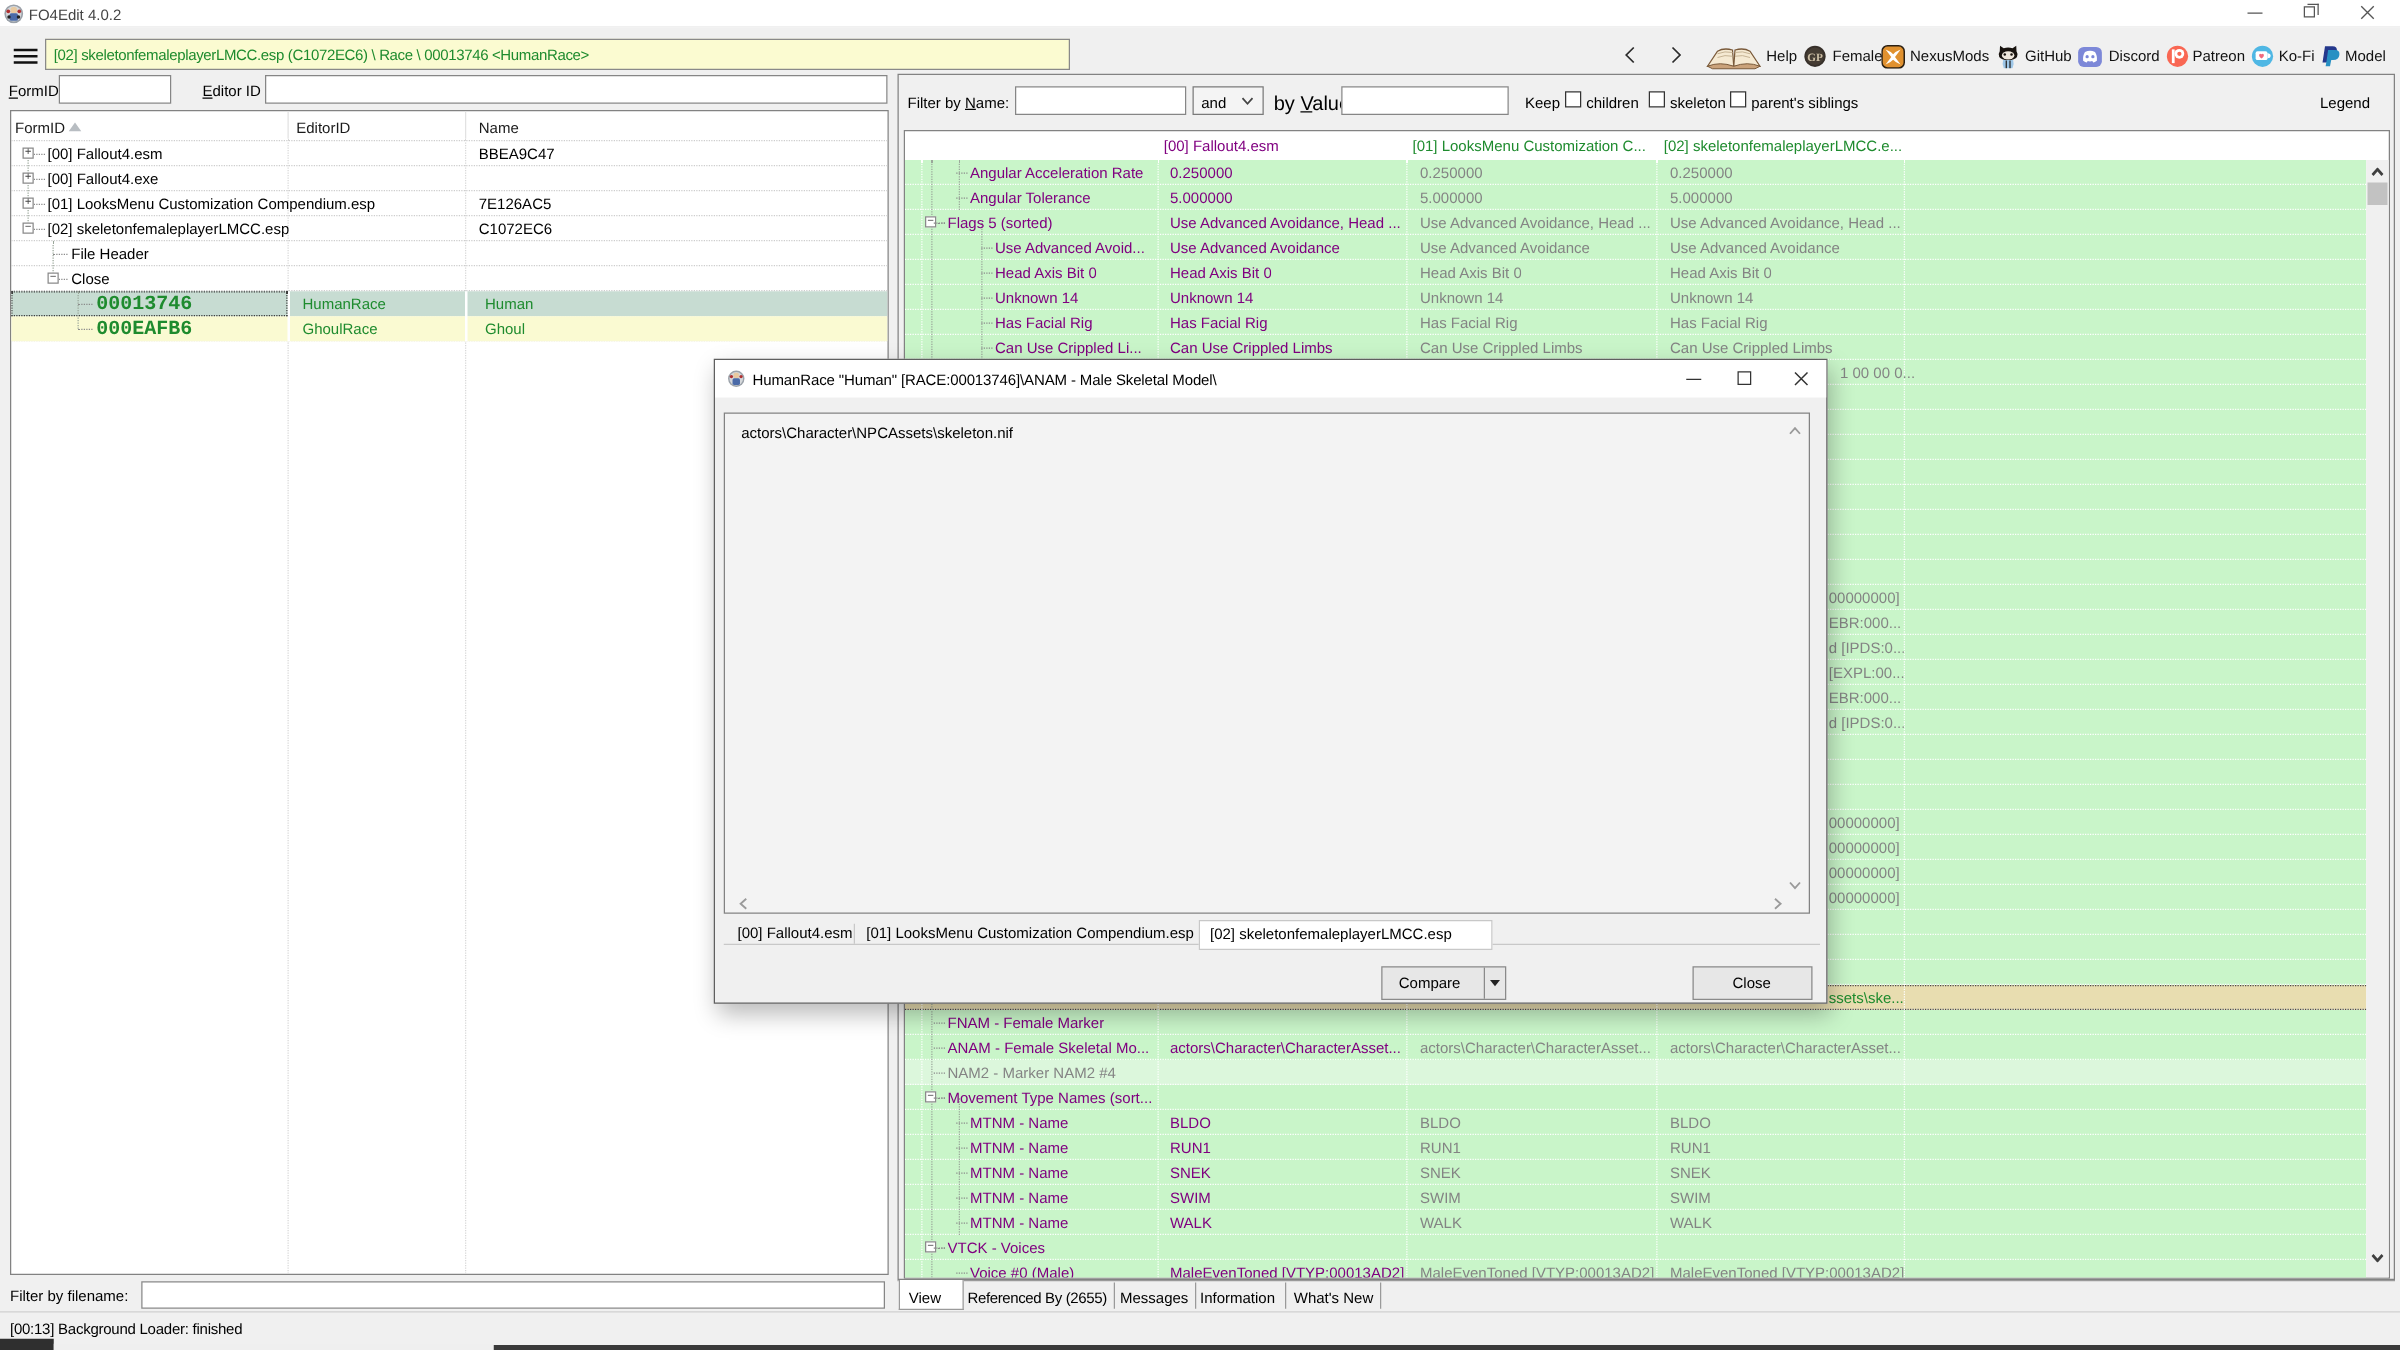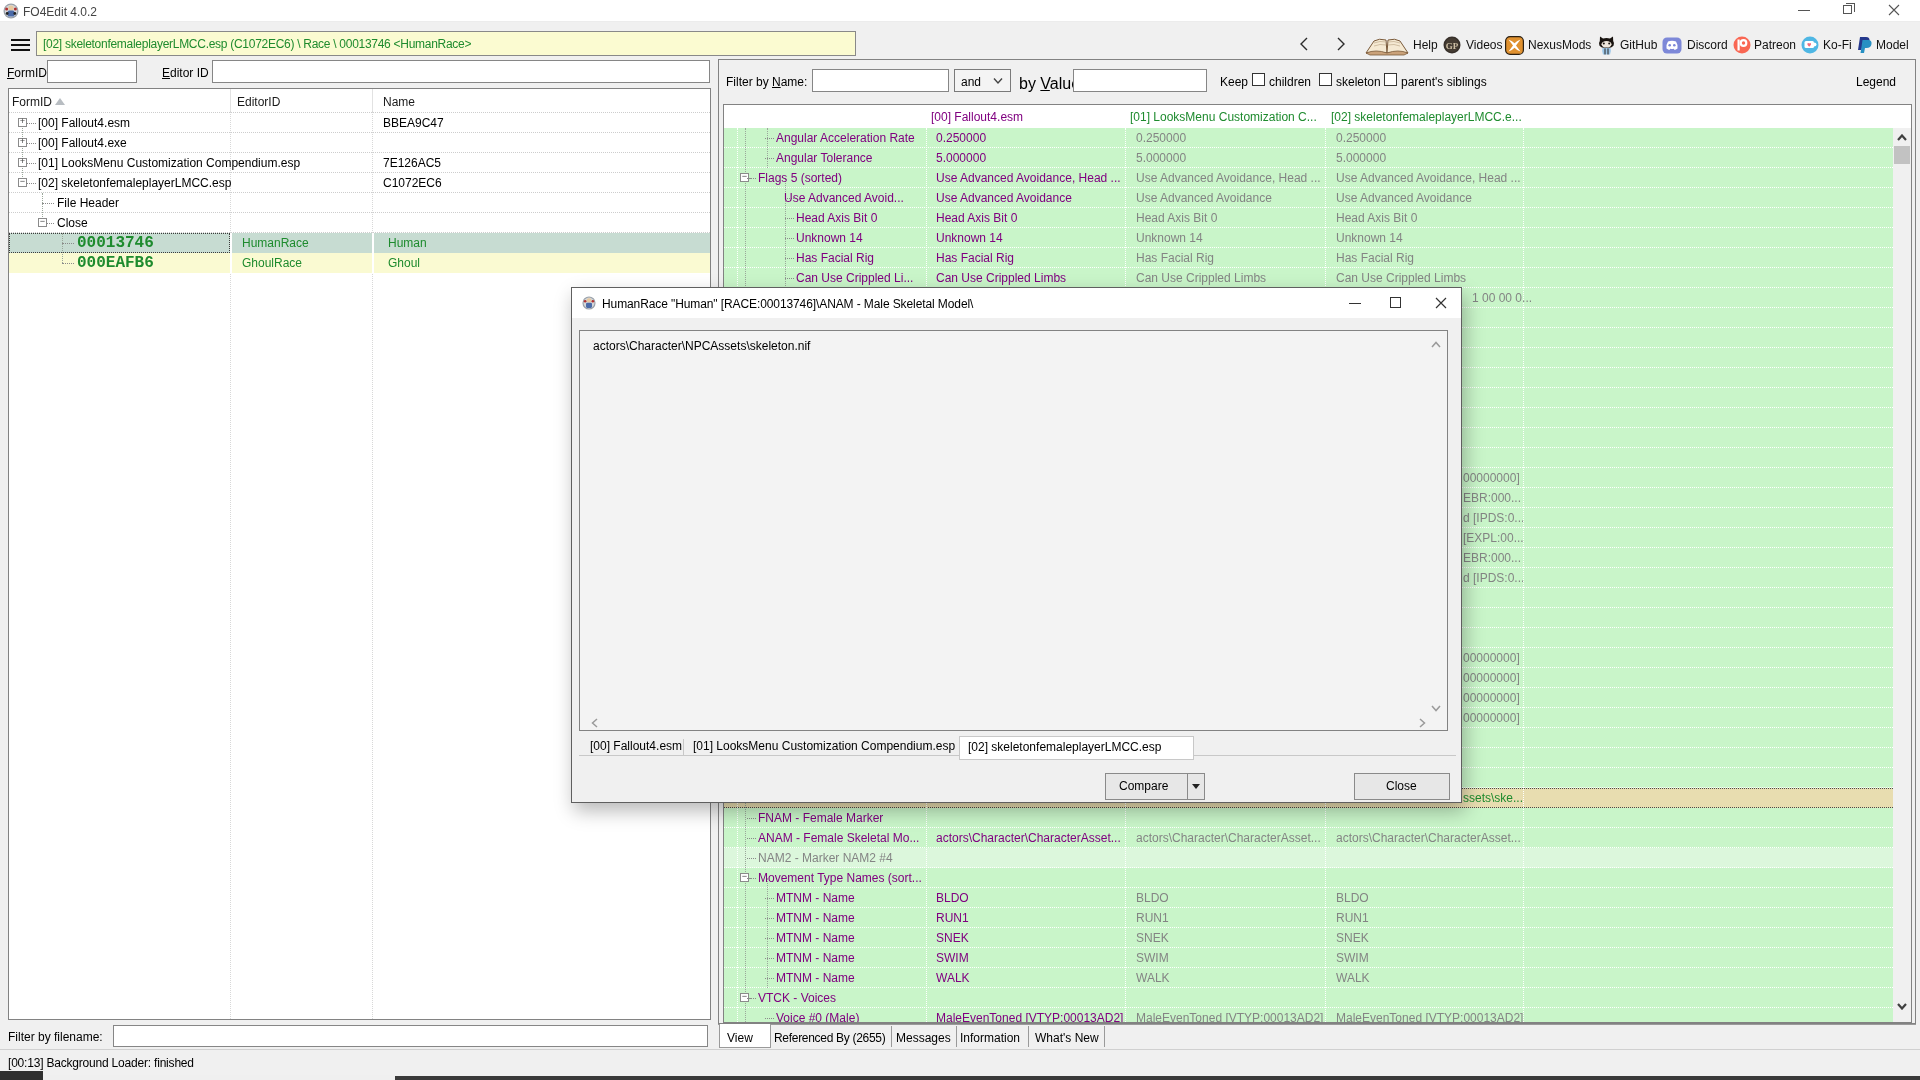--- a/index.html
+++ b/index.html
@@ -51,21 +51,21 @@
 <path d="M44 16 L36 4 Q31 1 24 3 L23 16 Z" fill="#f5e9d2" stroke="#7a5a3a" stroke-width="1"></path>
 <path d="M2 16 Q12 12 23 16 Q34 12 44 16 L40 18 L6 18 Z" fill="#caa27a" stroke="#7a5a3a" stroke-width="0.8"></path>
 <path d="M10 6 Q16 3.5 22 5 M10 9 Q16 6.5 22 8 M36 6 Q30 3.5 24 5 M36 9 Q30 6.5 24 8" stroke="#c6b394" stroke-width="0.8" fill="none"></path>
 </svg>
 <div class="ab " style="left:1413px;top:38px;font-size:12px;color:#111;white-space:nowrap;">Help</div>
 <svg class="ab" style="left:1443px;top:36px" width="18" height="18" viewBox="0 0 18 18">
 <circle cx="9" cy="9" r="8.5" fill="#37302a"></circle>
     <circle cx="9" cy="9" r="7" fill="#453c33"></circle>
 <text x="9" y="12.5" font-family="Liberation Serif,serif" font-size="9" font-weight="bold" fill="#cdbfa5" text-anchor="middle">GP</text>
 </svg>
-<div class="ab " style="left:1466px;top:38px;font-size:12px;color:#111;white-space:nowrap;">Videos</div>
+<div class="ab " style="left:1466px;top:38px;font-size:12px;color:#111;white-space:nowrap;">Female</div>
 <svg class="ab" style="left:1505px;top:36px" width="19" height="19" viewBox="0 0 19 19">
 <rect x="0.6" y="0.6" width="17.8" height="17.8" rx="4.5" fill="#e0912f" stroke="#2b2013" stroke-width="1.2"></rect>
 <path d="M3.5 3.5 L8 9.5 L3.5 15.5 Q7.5 14 9.5 11.7 Q11.5 14 15.5 15.5 L11 9.5 L15.5 3.5 Q11.5 5 9.5 7.3 Q7.5 5 3.5 3.5 Z" fill="#fff"></path>
 </svg>
 <div class="ab " style="left:1528px;top:38px;font-size:12px;color:#111;white-space:nowrap;">NexusMods</div>
 <svg class="ab" style="left:1597px;top:35px" width="19" height="20" viewBox="0 0 19 20">
 <path d="M3 1.5 L6 3.5 Q9.5 2.4 13 3.5 L16 1.5 L16.2 6 Q17.6 8 16.6 10.5 Q15 13 9.5 13 Q4 13 2.4 10.5 Q1.4 8 2.8 6 Z" fill="#18130f"></path>
 <ellipse cx="9.5" cy="9.3" rx="5" ry="3.3" fill="#efe7dc"></ellipse>
 <circle cx="6.8" cy="8.6" r="1" fill="#18130f"></circle>
     <circle cx="12.2" cy="8.6" r="1" fill="#18130f"></circle>
@@ -293,21 +293,21 @@
 <div class="ab lbl gry" style="left:412px;top:43px;max-width:188px">5.000000</div>
 <div class="ab lbl gry" style="left:612px;top:43px;max-width:188px">5.000000</div>
 <div class="ab tgl" style="left:16px;top:68px">−</div>
 <div class="ab stub" style="left:26px;top:73px;width:6px"></div>
 <div class="ab stub" style="left:23px;top:73px;width:9px"></div>
 <div class="ab lbl pur" style="left:34px;top:63px;max-width:168px">Flags 5 (sorted)</div>
 <div class="ab lbl pur" style="left:212px;top:63px;max-width:188px">Use Advanced Avoidance, Head ...</div>
 <div class="ab lbl gry" style="left:412px;top:63px;max-width:188px">Use Advanced Avoidance, Head ...</div>
 <div class="ab lbl gry" style="left:612px;top:63px;max-width:188px">Use Advanced Avoidance, Head ...</div>
 <div class="ab stub" style="left:61px;top:93px;width:9px"></div>
-<div class="ab lbl pur" style="left:60px;top:83px;max-width:130px">Use Advanced Avoid...</div>
+<div class="ab lbl pur" style="left:72px;top:83px;max-width:130px">Use Advanced Avoid...</div>
 <div class="ab lbl pur" style="left:212px;top:83px;max-width:188px">Use Advanced Avoidance</div>
 <div class="ab lbl gry" style="left:412px;top:83px;max-width:188px">Use Advanced Avoidance</div>
 <div class="ab lbl gry" style="left:612px;top:83px;max-width:188px">Use Advanced Avoidance</div>
 <div class="ab stub" style="left:61px;top:113px;width:9px"></div>
 <div class="ab lbl pur" style="left:72px;top:103px;max-width:130px">Head Axis Bit 0</div>
 <div class="ab lbl pur" style="left:212px;top:103px;max-width:188px">Head Axis Bit 0</div>
 <div class="ab lbl gry" style="left:412px;top:103px;max-width:188px">Head Axis Bit 0</div>
 <div class="ab lbl gry" style="left:612px;top:103px;max-width:188px">Head Axis Bit 0</div>
 <div class="ab stub" style="left:61px;top:133px;width:9px"></div>
 <div class="ab lbl pur" style="left:72px;top:123px;max-width:130px">Unknown 14</div>

